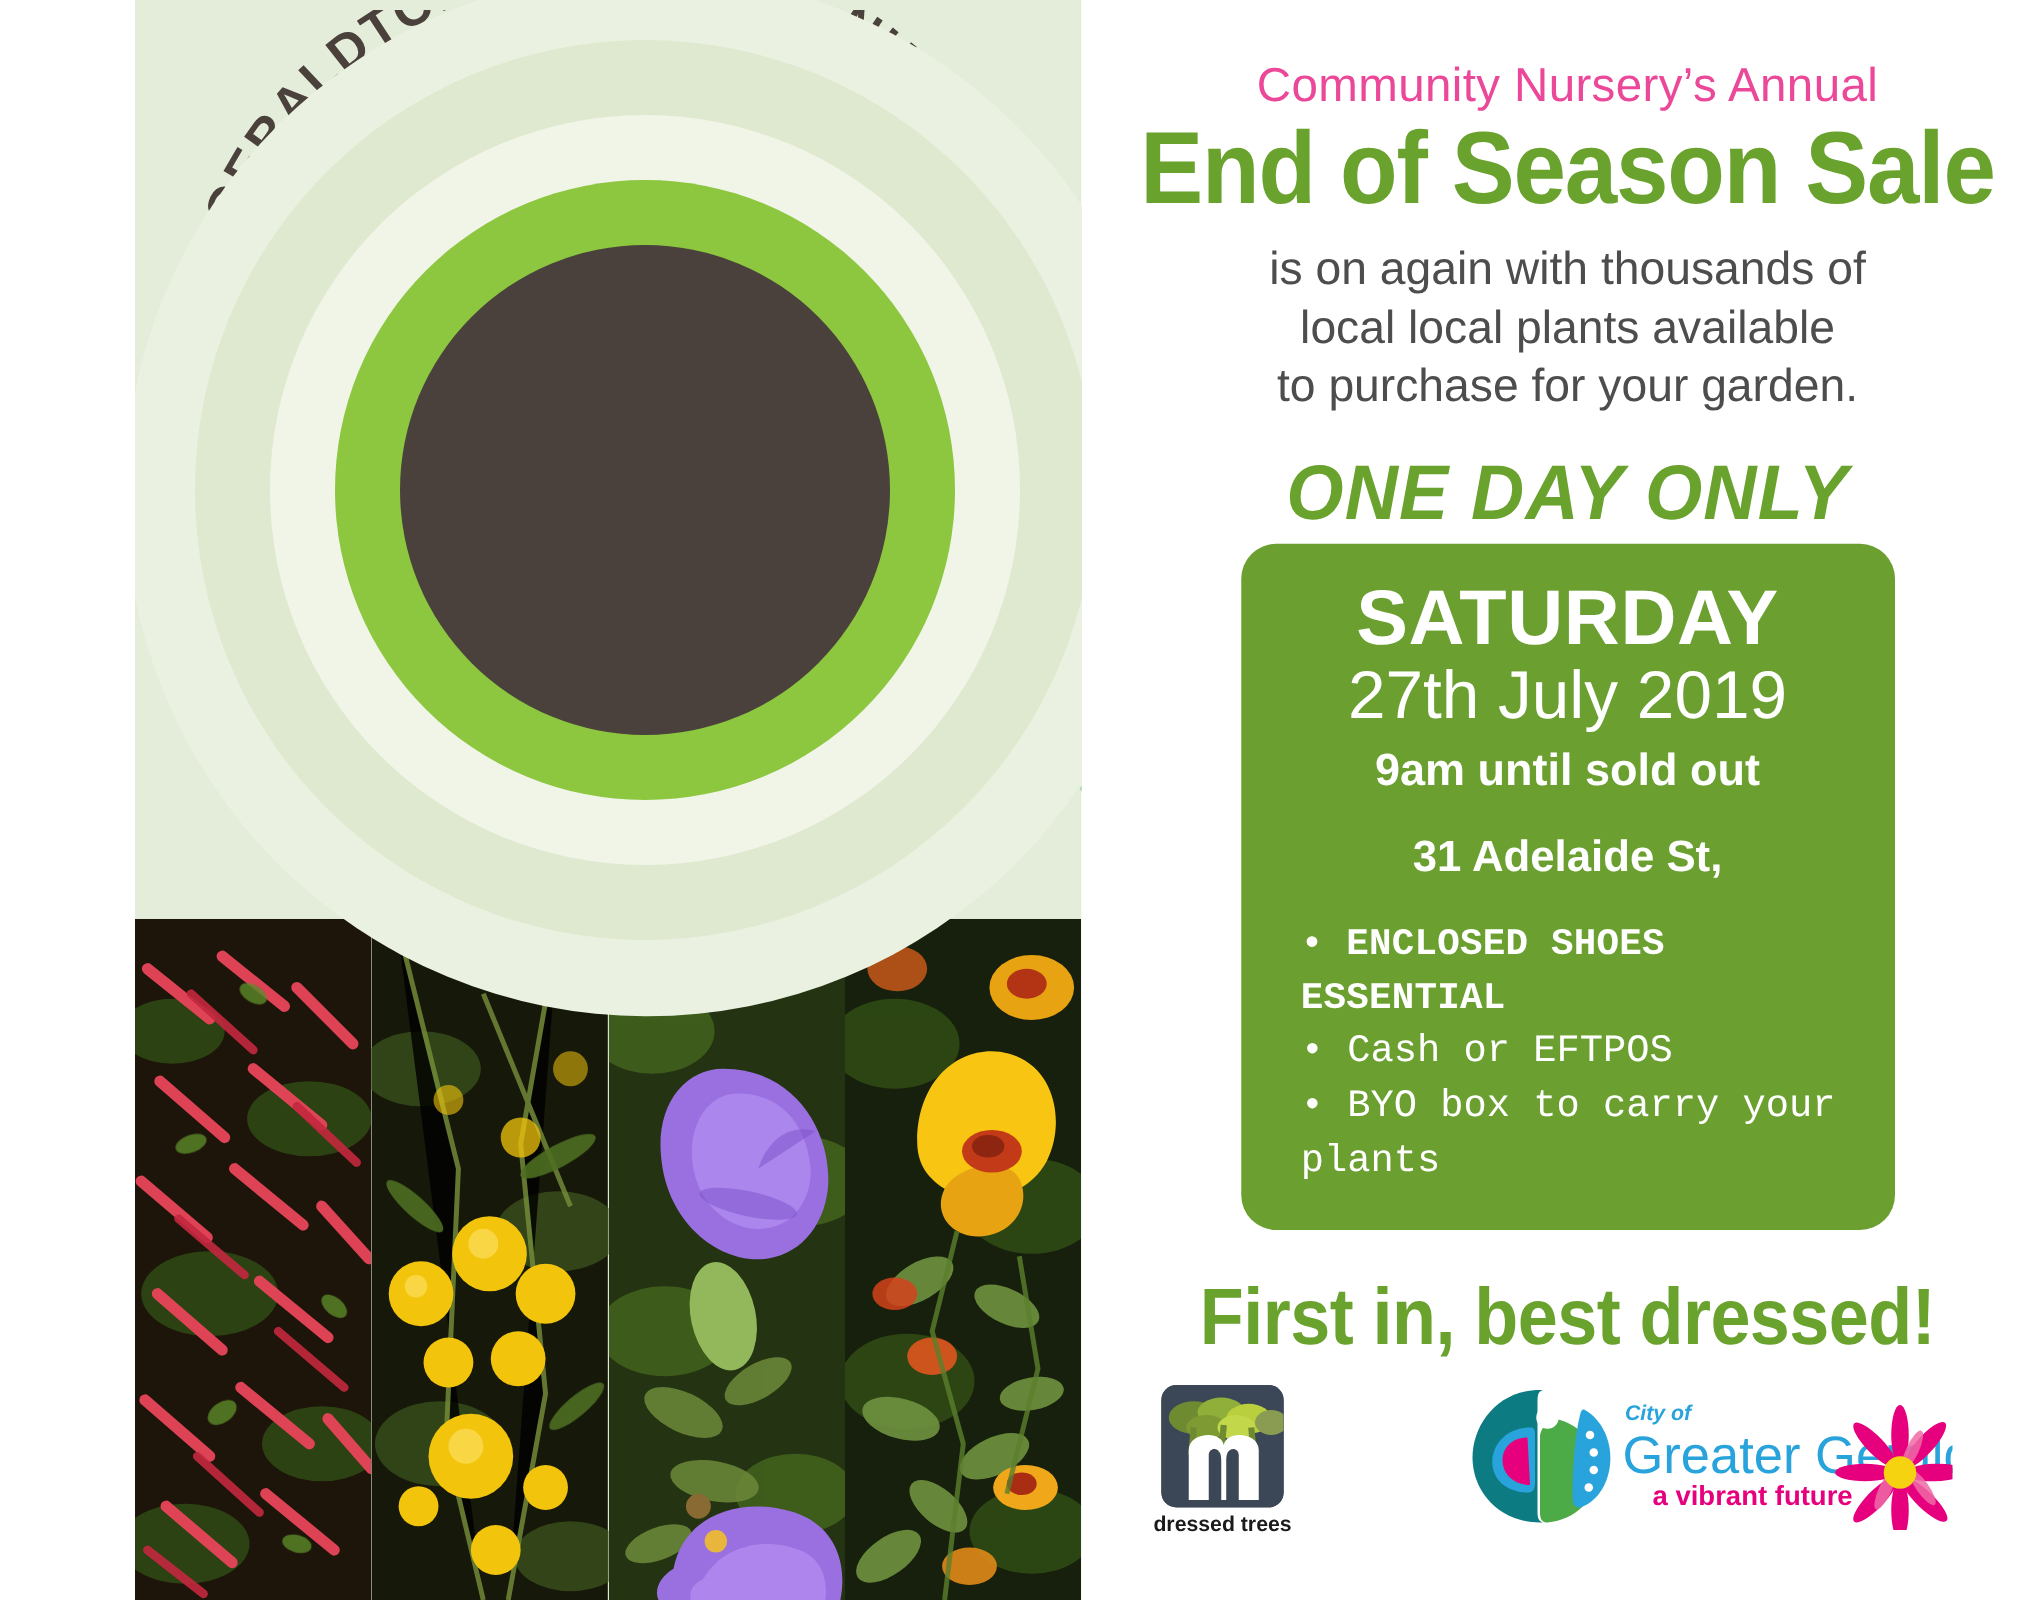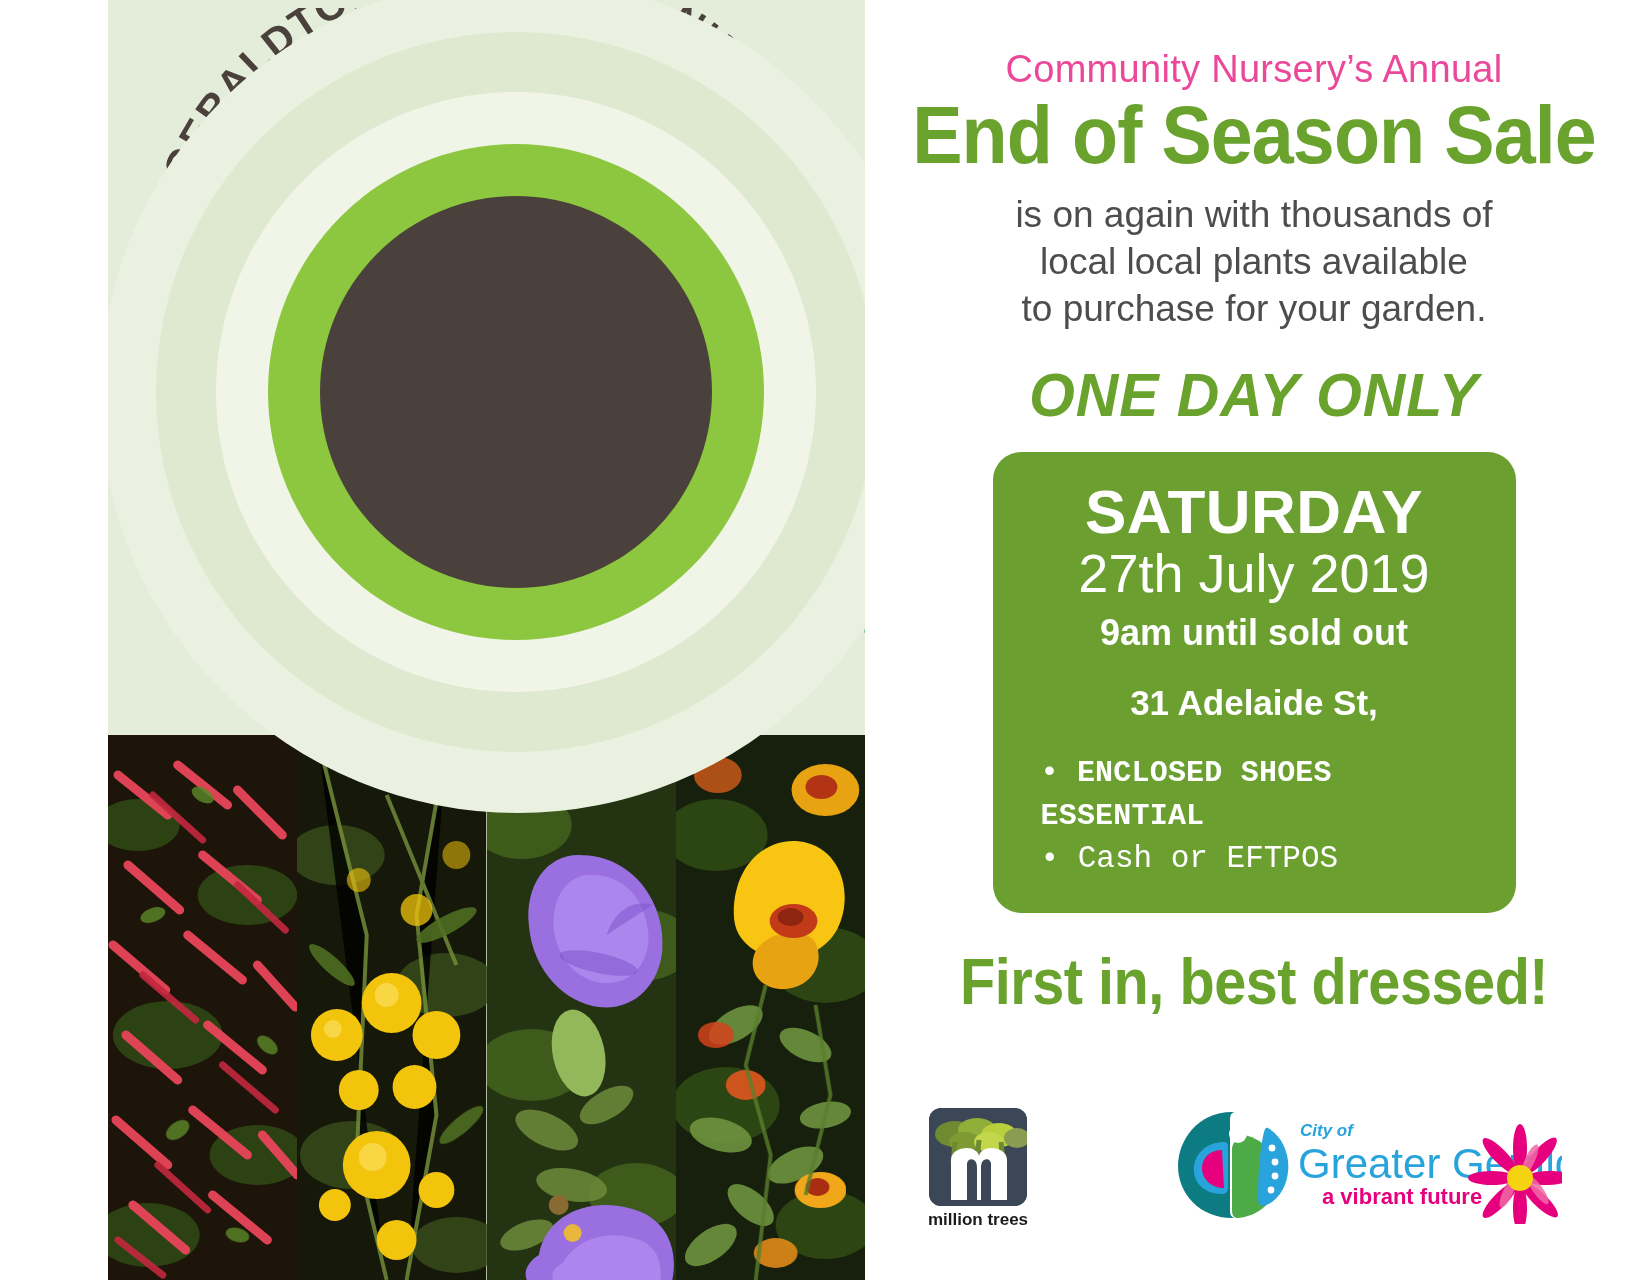--- a/index.html
+++ b/index.html
@@ -111,21 +111,21 @@
   #subcopy{
     margin-top:14px; font-size:37px; color:#4d4d4d; font-weight:300; line-height:1.28;
   }
   #one-day{
     margin-top:26px; font-size:62px; font-weight:bold; font-style:italic;
     color:#6aa22e; letter-spacing:1px;
     transform:scaleX(.95); transform-origin:center;
   }
 
   #details-box{
-    margin:22px auto 0 auto; width:523px;
+    margin:5px auto 0 auto; width:523px;
     background:#6ba031; border-radius:28px;
     color:#ffffff; padding:28px 24px 32px 24px;
   }
   #day{ font-size:62px; font-weight:bold; letter-spacing:.5px; line-height:1.02; }
   #date{ font-size:54px; font-weight:400; line-height:1.06; margin-top:2px;}
   #time{ font-size:36px; font-weight:bold; margin-top:10px; }
   #addr{ font-size:35px; font-weight:bold; line-height:1.2; margin-top:28px; }
   #bullets{ margin-top:28px; text-align:left; padding-left:24px; }
   #bullets .bullet{ font-size:31px; line-height:1.42;font-family:Liberation Mono, monospace; }
   #bullets .bullet.strong{ font-weight:bold; font-size:30px; letter-spacing:.2px; }
@@ -404,20 +404,21 @@
   <div id="details-box">
     <div id="day">SATURDAY</div>
     <div id="date">27th July 2019</div>
     <div id="time">9am until sold out</div>
     <div id="addr">
       <div>31 Adelaide St,</div>
     </div>
     <div id="bullets">
       <div class="bullet strong">• ENCLOSED SHOES ESSENTIAL</div>
       <div class="bullet">• Cash or EFTPOS</div>
+      <div class="bullet">• BYO box to carry your plants</div>
     </div>
   </div>
 
   <div id="tagline">First in, best dressed!</div>
 
   <div id="logos">
 
     <div id="million-trees-logo">
       <div id="mt-badge">
         <svg viewBox="0 0 98 98" width="98" height="98">
@@ -427,21 +428,21 @@
             <ellipse cx="48" cy="22" rx="19" ry="12" fill="#8fae3a"></ellipse>
             <ellipse cx="70" cy="27" rx="18" ry="12" fill="#b9cf3e"></ellipse>
             <ellipse cx="88" cy="30" rx="13" ry="10" fill="#8a9c52"></ellipse>
             <ellipse cx="36" cy="34" rx="16" ry="10" fill="#7d9a33"></ellipse>
             <ellipse cx="60" cy="34" rx="15" ry="10" fill="#c2d84a"></ellipse>
             <path d="M26,34 L24,56 M50,32 L48,54 M72,34 L74,54" stroke="#6f8b32" stroke-width="5"></path>
           </g>
           <path d="M22,92 L22,52 C22,44 30,40 38,40 C44,40 49,43 50,48 C51,43 56,40 62,40 C70,40 78,44 78,52 L78,92 L62,92 L62,56 C62,52 58,50 55,52 C52,54 52,58 52,62 L52,92 L48,92 L48,62 C48,58 48,54 45,52 C42,50 38,52 38,56 L38,92 Z" fill="#ffffff"></path>
         </svg>
       </div>
-      <div id="mt-label">million trees</div>
+      <div id="mt-label">dressed trees</div>
     </div>
 
     <svg id="gg-logo" viewBox="0 0 390 118">
 
       <g>
         <path d="M60,6 C 26,6 6,34 6,60 C 6,88 28,112 60,112 C 64,112 66,110 66,104 L 66,14 C 66,8 64,6 60,6 Z" fill="#0d7b82"></path>
         <path d="M52,36 C 36,36 24,46 22,60 C 20,76 32,88 50,88 C 54,88 56,86 56,80 L 56,44 C 56,38 56,36 52,36 Z" fill="#29a3dc"></path>
         <path d="M50,44 C 38,44 30,52 30,62 C 30,74 40,82 52,82 Z" fill="#e6007e"></path>
         <path d="M64,6 C 88,8 110,30 112,58 C 114,90 92,112 64,112 C 60,112 58,110 58,104 L 58,14 C 58,8 60,6 64,6 Z" fill="#ffffff"></path>
         <path d="M76,30 C 96,36 108,54 106,74 C 104,94 88,110 66,112 C 62,112 60,110 60,104 L 60,42 C 62,34 68,28 76,30 Z" fill="#4caa47"></path>

